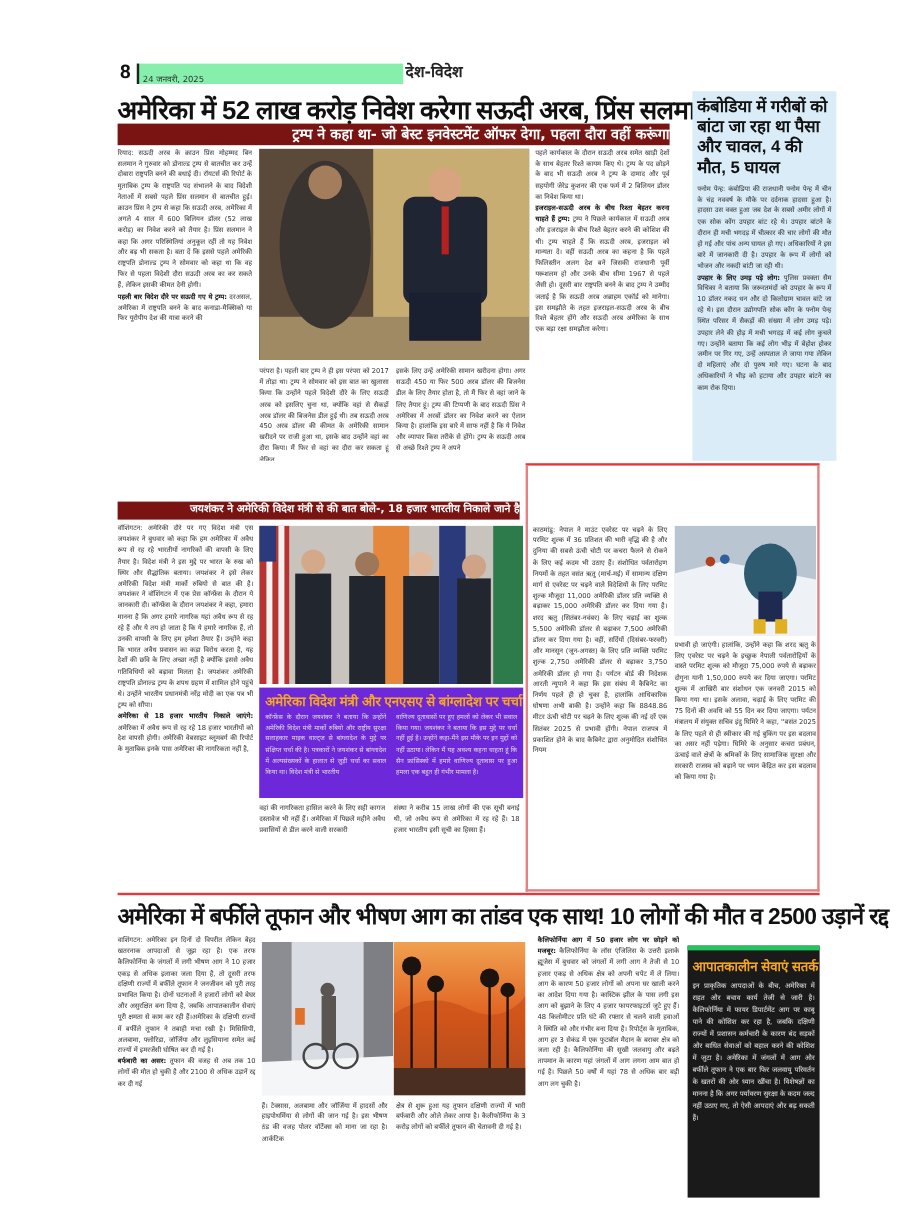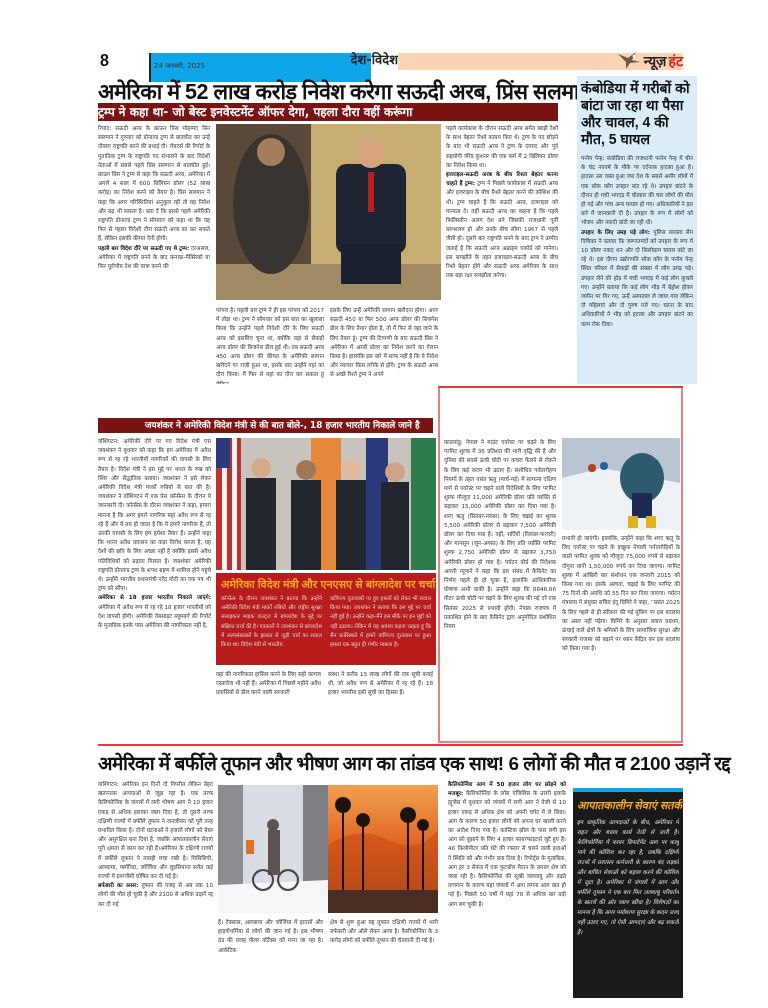--- a/index.html
+++ b/index.html
@@ -2,75 +2,65 @@
 <html><head>
 <meta charset="utf-8">
 <style>
   * { box-sizing: border-box; margin: 0; padding: 0; }
   body { width: 768px; height: 1008px; background: #ffffff; font-family: "DejaVu Sans", sans-serif; position: relative; overflow: hidden; color: #222; }
   .page { position: absolute; left: 98px; top: 48px; width: 585px; height: 950px; }
 
   
   .masthead { position: absolute; left: 0; top: 2px; width: 585px; height: 22px; }
   .pg-num { position: absolute; left: 2px; top: 2px; font-weight: bold; font-size: 16px; font-family: "Liberation Sans", sans-serif; color:#111; }
-  .pg-bar-left { position: absolute; left: 16px; top: 3px; width: 222px; height: 29px; background: #0ea5e9; border-left: 2px solid #222; margin-left: 35px; }
+  .pg-bar-left { position: absolute; left: 16px; top: 3px; width: 222px; height: 17px; background: #86efac; border-left: 2px solid #222; }
   .pg-date { font-size: 7px; padding-left: 3px; line-height: 17px; color: #333; }
-  .section { position: absolute; left: 240px; top: 0; width: 60px; height: 22px; text-align: right; font-weight: bold; font-size: 13px; color: #222; }
+  .section { position: absolute; left: 240px; top: 0; width: 60px; height: 22px; text-align: left; font-weight: bold; font-size: 13px; color: #222; }
   .pg-bar-right { position: absolute; left: 300px; top: 3px; width: 285px; height: 17px; background: #fbd3b2; }
   .logo { position: absolute; right: 0; top: -6px; height: 26px; display: flex; align-items: center; gap: 2px; }
   .logo .bird { width: 26px; height: 20px; }
   .logo .l1 { font-weight: bold; font-size: 14px; color: #222; }
   .logo .l2 { font-weight: bold; font-size: 14px; color: #d32020; }
 
   
   .h1 { position: absolute; font-family: "Liberation Sans", sans-serif; font-weight: bold; color: #111; letter-spacing: -0.5px; white-space: nowrap; }
-  .sub-bar { position: absolute; background: #7a1412; color: #fff; font-weight: bold; text-align: left; white-space: nowrap; }
+  .sub-bar { position: absolute; background: #7a1412; color: #fff; font-weight: bold; text-align: right; white-space: nowrap; }
   .col { position: absolute; font-size: 5.6px; line-height: 9.2px; color: #333; text-align: justify; overflow: hidden; }
   .col b { color: #111; }
   .photo { position: absolute; overflow: hidden; }
 
   .sidebox { position: absolute; left: 479px; top: 28px; width: 120px; height: 308px; background: #d9ecf7; padding: 4px; }
   .sidebox .sh { font-family: "Liberation Sans", sans-serif; font-weight: bold; font-size: 14px; line-height: 17px; color: #111; }
   .sidebox .col { position: static; margin-top: 6px; }
 
   .rule-red { position: absolute; background: #e4383b; }
 
   .everest-box { position: absolute; left: 340px; top: 340px; width: 245px; height: 355px; border: 2px solid #e88080; border-top: none; }
   .everest-h { position: absolute; left: 0px; top: 2px; width: 245px; font-family: "Liberation Sans", sans-serif; font-weight: bold; font-size: 17px; line-height: 21px; color: #111; padding-left: 4px; }
 
-  .bd-box { position: absolute; left: 118px; top: 525px; width: 220px; height: 92px; background: #b91c1c; padding: 3px 5px; }
+  .bd-box { position: absolute; left: 118px; top: 525px; width: 220px; height: 92px; background: #6d28d9; padding: 3px 5px; }
   .bd-h { font-family: "Liberation Sans", sans-serif; font-weight: bold; font-size: 11px; color: #f5a623; white-space: nowrap; }
   .bd-cols { display: flex; gap: 8px; margin-top: 3px; }
   .bd-cols .col { position: static; color: #ddd; width: 50%; font-size: 5.3px; line-height: 9.2px; }
 
-  .emg-box { position: absolute; left: 475px; top: 740px; width: 110px; height: 210px; background: #1a1a1a; padding: 5px 4px; border-top: 4px solid #0ea5e9; font-style: italic; }
+  .emg-box { position: absolute; left: 475px; top: 740px; width: 110px; height: 210px; background: #1a1a1a; padding: 5px 4px; border-top: 4px solid #22c55e; }
   .emg-h { font-family: "Liberation Sans", sans-serif; font-weight: bold; font-size: 11px; color: #f5a623; white-space: nowrap; }
   .emg-box .col { position: static; color: #e6e6e6; margin-top: 5px; font-size: 5.8px; line-height: 10px; }
 </style>
 </head>
 <body>
 
 <div class="page">
 
   <div class="masthead">
     <span class="pg-num">8</span>
     <div class="pg-bar-left">
       <span class="pg-date">24 जनवरी, 2025</span>
     </div>
     <div class="section">देश-विदेश</div>
-    <div class="pg-bar-right">
-      <div class="logo">
-        <svg class="bird" viewBox="0 0 26 20">
-          <path d="M2 4 L12 8 L20 2 L16 10 L24 12 L14 13 L10 19 L10 12 Z" fill="#6b5a48"></path>
-          <circle cx="18" cy="6" r="1.5" fill="#fff"></circle>
-        </svg>
-        <span class="l1">न्यूज़</span>
-        <span class="l2">हंट</span>
-      </div>
-    </div>
   </div>
 
   <div class="h1" style="left:0;top:28px;font-size:21.5px;">अमेरिका में 52 लाख करोड़ निवेश करेगा सऊदी अरब, प्रिंस सलमान का ऐलान</div>
   <div class="sub-bar" style="left:0;top:55px;width:460px;height:18px;font-size:12px;line-height:18px;">ट्रम्प ने कहा था- जो बेस्ट इनवेस्टमेंट ऑफर देगा, पहला दौरा वहीं करूंगा</div>
 
   <div class="col" style="left:0;top:76px;width:112px;height:260px;">
     <span>रियाद: सऊदी अरब के क्राउन प्रिंस मोहम्मद बिन सलमान ने गुरुवार को डोनाल्ड ट्रम्प से बातचीत कर उन्हें दोबारा राष्ट्रपति बनने की बधाई दी। रॉयटर्स की रिपोर्ट के मुताबिक ट्रम्प के राष्ट्रपति पद संभालने के बाद विदेशी नेताओं में सबसे पहले प्रिंस सलमान से बातचीत हुई। क्राउन प्रिंस ने ट्रम्प से कहा कि सऊदी अरब, अमेरिका में अगले 4 साल में 600 बिलियन डॉलर (52 लाख करोड़) का निवेश करने को तैयार है। प्रिंस सलमान ने कहा कि अगर परिस्थितियां अनुकूल रहीं तो यह निवेश और बढ़ भी सकता है। बता दें कि इससे पहले अमेरिकी राष्ट्रपति डोनाल्ड ट्रम्प ने सोमवार को कहा था कि वह फिर से पहला विदेशी दौरा सऊदी अरब का कर सकते हैं, लेकिन इसकी कीमत देनी होगी।</span><br>
     <b>पहली बार विदेश दौरे पर सऊदी गए थे ट्रम्प:</b>
     <span>दरअसल, अमेरिका में राष्ट्रपति बनने के बाद कनाडा-मैक्सिको या फिर यूरोपीय देश की यात्रा करने की</span>
   </div>
@@ -163,21 +153,21 @@
         <rect x="84" y="78" width="10" height="12" fill="#e0b020"></rect>
         <circle cx="30" cy="30" r="4" fill="#b04020"></circle>
         <circle cx="42" cy="28" r="4" fill="#3060a0"></circle>
       </svg>
     </div>
     <div class="col" style="left:122px;top:146px;width:118px;height:205px;">प्रभावी हो जाएंगी। हालांकि, उन्होंने कहा कि शरद ऋतु के लिए एवरेस्ट पर चढ़ने के इच्छुक नेपाली पर्वतारोहियों के वास्ते परमिट शुल्क को मौजूदा 75,000 रुपये से बढ़ाकर दोगुना यानी 1,50,000 रुपये कर दिया जाएगा। परमिट शुल्क में आखिरी बार संशोधन एक जनवरी 2015 को किया गया था। इसके अलावा, चढ़ाई के लिए परमिट की 75 दिनों की अवधि को 55 दिन कर दिया जाएगा। पर्यटन मंत्रालय में संयुक्त सचिव इंदु घिमिरे ने कहा, ''बसंत 2025 के लिए पहले से ही स्वीकार की गई बुकिंग पर इस बदलाव का असर नहीं पड़ेगा। घिमिरे के अनुसार कचरा प्रबंधन, ऊंचाई वाले क्षेत्रों के श्रमिकों के लिए सामाजिक सुरक्षा और सरकारी राजस्व को बढ़ाने पर ध्यान केंद्रित कर इस बदलाव को किया गया है।</div>
   </div>
 
   <div class="rule-red" style="left:0;top:696px;width:585px;height:2px;"></div>
 
-  <div class="h1" style="left:0;top:702px;font-size:19px;">अमेरिका में बर्फीले तूफान और भीषण आग का तांडव एक साथ! 6 लोगों की मौत व 2100 उड़ानें रद्द</div>
+  <div class="h1" style="left:0;top:702px;font-size:19px;">अमेरिका में बर्फीले तूफान और भीषण आग का तांडव एक साथ! 10 लोगों की मौत व 2500 उड़ानें रद्द</div>
 
   <div class="col" style="left:0;top:732px;width:115px;height:215px;">
     <span>वाशिंगटन: अमेरिका इन दिनों दो विपरीत लेकिन बेहद खतरनाक आपदाओं से जूझ रहा है। एक तरफ कैलिफोर्निया के जंगलों में लगी भीषण आग ने 10 हजार एकड़ से अधिक इलाका जला दिया है, तो दूसरी तरफ दक्षिणी राज्यों में बर्फीले तूफान ने जनजीवन को पूरी तरह प्रभावित किया है। दोनों घटनाओं ने हजारों लोगों को बेघर और असुरक्षित बना दिया है, जबकि आपातकालीन सेवाएं पूरी क्षमता से काम कर रही हैं।अमेरिका के दक्षिणी राज्यों में बर्फीले तूफान ने तबाही मचा रखी है। मिसिसिपी, अलबामा, फ्लोरिडा, जॉर्जिया और लुइसियाना समेत कई राज्यों में इमरजेंसी घोषित कर दी गई है।</span><br>
     <b>बर्फबारी का असर:</b>
     <span>तूफान की वजह से अब तक 10 लोगों की मौत हो चुकी है और 2100 से अधिक उड़ानें रद्द कर दी गई</span>
   </div>
 
   <div class="photo" style="left:120px;top:737px;width:110px;height:128px;">
     <svg width="110" height="128" viewBox="0 0 110 128">
       <rect width="110" height="128" fill="#d9dde3"></rect>

